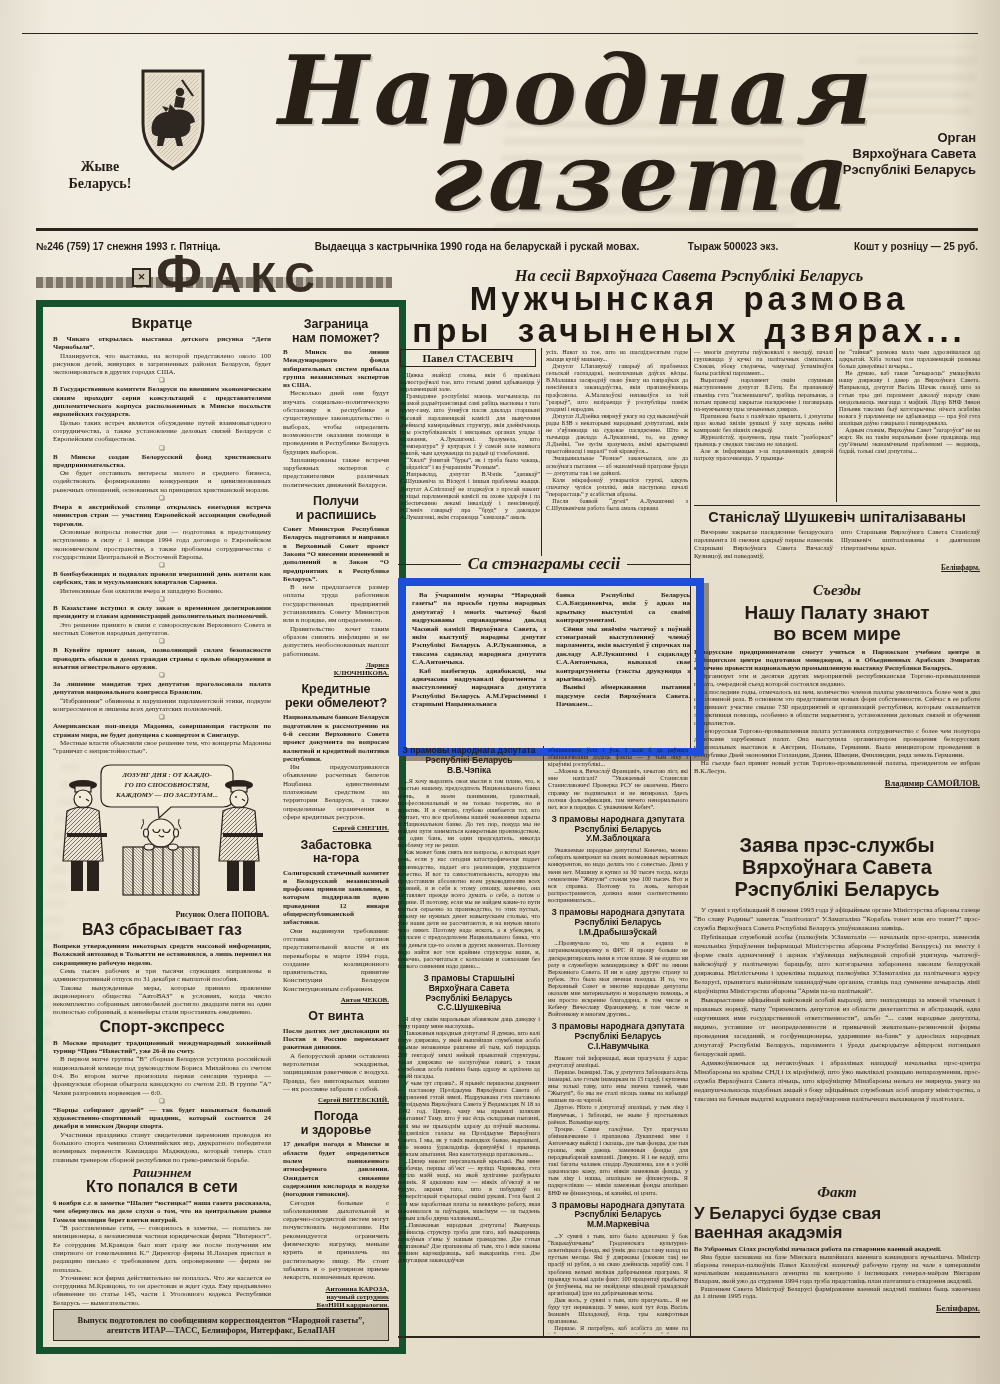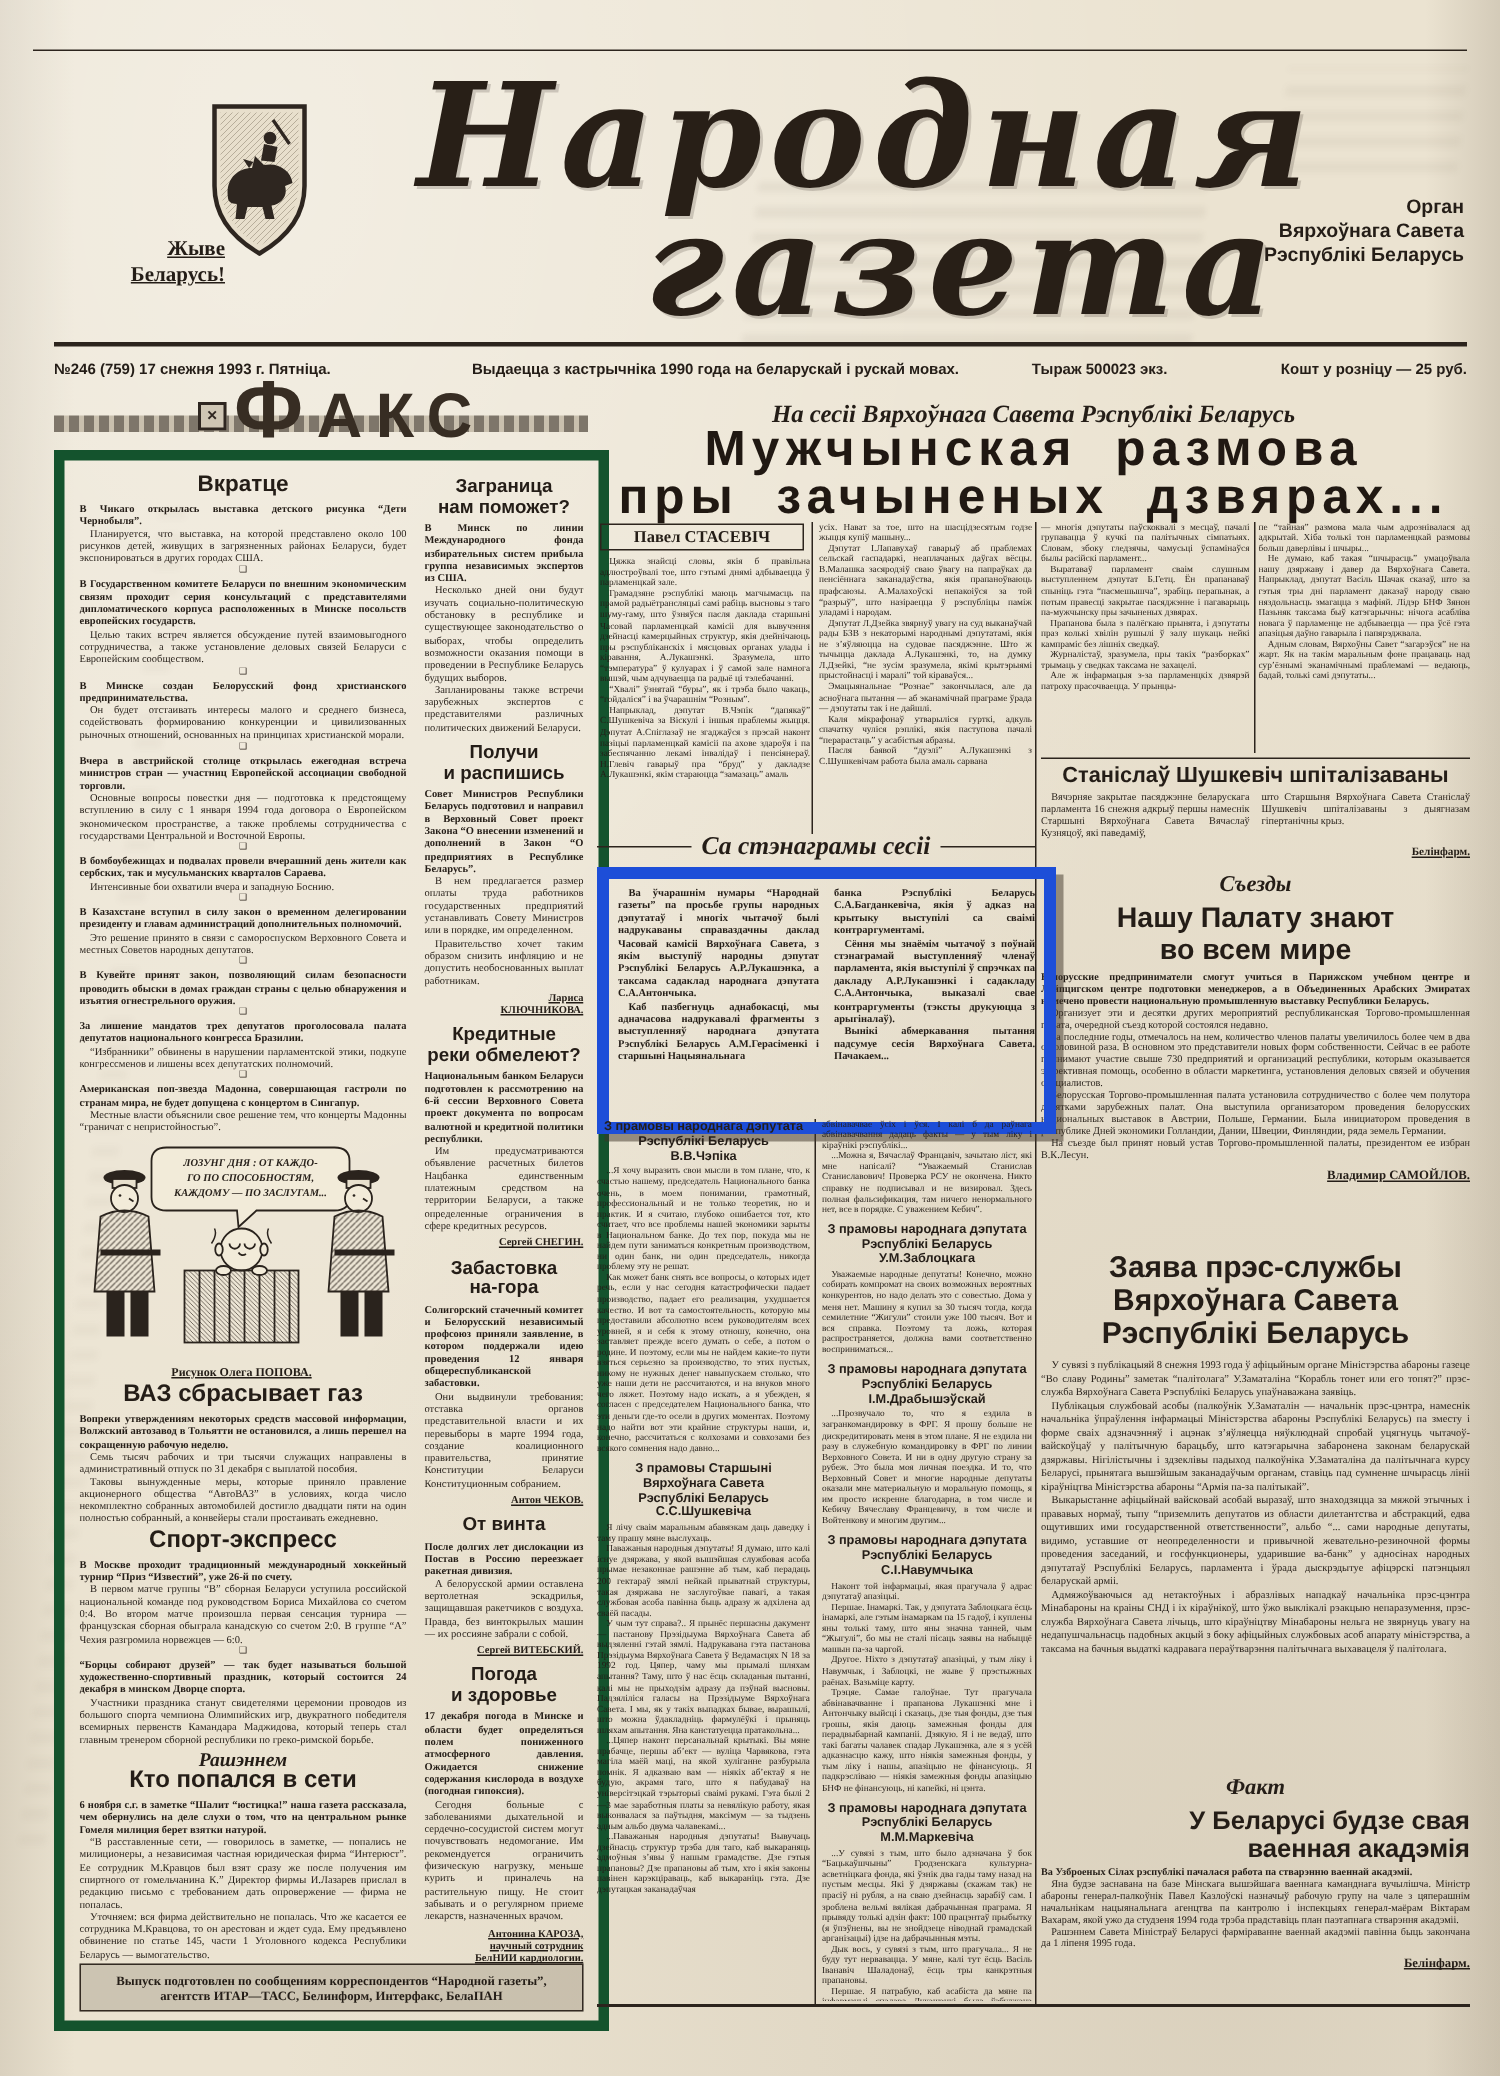--- a/index.html
+++ b/index.html
@@ -41,36 +41,36 @@
   .fax-box{left:36px;top:300px;width:356px;height:1040px;border:7px solid #14532d;}
   .fx-colA{position:absolute;left:10px;top:5px;width:218px;height:1000px;overflow:hidden;}
   .fx-colB{position:absolute;left:240px;top:5px;width:106px;height:1000px;overflow:hidden;}
   .fx-h1{font:bold 15px/17px "Liberation Sans","DejaVu Sans",sans-serif;text-align:center;margin:2px 0 4px;}
   .fx-h2{font:bold 16px/18px "Liberation Sans","DejaVu Sans",sans-serif;text-align:center;margin:1px 0 3px;}
   .fx-h3{font:bold 12.5px/13.5px "Liberation Sans","DejaVu Sans",sans-serif;text-align:center;margin:6px 0 3px;white-space:pre-line;}
   .fx-item p{margin:0;}
   .fx-div{text-align:center;font-size:6px;line-height:9px;color:#2c241d;}
   .fx-kick{font-style:italic;font-weight:bold;font-size:13px;text-align:center;margin-top:5px;}
   .cartoon{margin:4px 0 0;}
-  .cart-cap{text-align:center;font-weight:bold;font-size:8px;margin:1px 2px 2px 0;text-decoration:underline;}
+  .cart-cap{text-align:right;font-weight:bold;font-size:8px;margin:1px 2px 2px 0;}
   .fx-footer{position:absolute;left:10px;right:10px;bottom:6px;height:30px;border:1.5px solid #332a22;
     background:rgba(125,115,98,.28);display:flex;align-items:center;justify-content:center;
     text-align:center;font-weight:bold;font-size:8.5px;line-height:10px;white-space:pre-line;}
   .side-art .sig{font-size:7px;}
   
   .kicker{left:398px;top:266px;width:582px;text-align:center;font-style:italic;font-weight:bold;font-size:16.5px;}
   .headline{left:398px;top:283px;width:582px;text-align:center;font-weight:bold;font-size:33px;line-height:32px;
     letter-spacing:4px;word-spacing:12px;white-space:pre-line;color:#201812;}
   .byline{left:400px;top:349px;width:134px;height:16px;border:1.5px solid #2c241d;
     font-weight:bold;font-size:11px;line-height:16px;text-align:center;}
   .hosp-title{font:bold 14.5px/16px "Liberation Sans","DejaVu Sans",sans-serif;text-align:center;}
   .sz-kick{font-style:italic;font-weight:bold;font-size:15px;text-align:center;}
   .sz-title{font:bold 19px/21px "Liberation Sans","DejaVu Sans",sans-serif;text-align:center;white-space:pre-line;margin:3px 0 4px;}
   .za-title{font:bold 20px/22px "Liberation Sans","DejaVu Sans",sans-serif;text-align:center;white-space:pre-line;}
-  .fk-title{font:bold 17px/19px "Liberation Sans","DejaVu Sans",sans-serif;text-align:right;white-space:pre-line;margin:3px 0 3px;}
+  .fk-title{font:bold 17px/19px "Liberation Sans","DejaVu Sans",sans-serif;text-align:left;white-space:pre-line;margin:3px 0 3px;}
   .sg-head{left:398px;top:554px;width:292px;display:flex;align-items:center;gap:7px;}
   .sg-head::before,.sg-head::after{content:"";flex:1;border-top:1.5px solid #2c241d;}
   .sg-head span{font-style:italic;font-weight:bold;font-size:17px;}
   .ibox{left:398px;top:578px;width:278px;height:152px;border:8px solid #1d4ed8;box-shadow:5px 5px 0 rgba(62,52,40,.5);
     padding:5px 6px;display:flex;gap:10px;font-weight:bold;font-size:7px;line-height:8.4px;}
   .ibox > div{flex:1;}
   .sp-col{overflow:hidden;}
   .sp-head{font:bold 8.5px/9.8px "Liberation Sans","DejaVu Sans",sans-serif;text-align:center;white-space:pre-line;margin:5px 0 2px;}
   .bleed{position:absolute;pointer-events:none;opacity:.45;filter:blur(2px);
     background:repeating-linear-gradient(0deg, rgba(95,82,64,.16) 0 7px, transparent 7px 17px);transform:skewX(-6deg);}
@@ -79,21 +79,21 @@
 <body>
 
 <div class="page">
 
   <div class="bleed" style="left:500px;top:120px;width:300px;height:110px;"></div>
   <div class="bleed" style="left:60px;top:330px;width:18px;height:900px;opacity:.25;"></div>
   <div class="bleed" style="left:855px;top:45px;width:120px;height:70px;opacity:.35;"></div>
 
   <div class="rule" style="left:22px;top:33px;width:956px;height:1px;"></div>
 
-  <div class="abs slogan ctext" style="text-align:right;text-decoration:underline;">Жыве
+  <div class="abs slogan ctext" style="text-align:center;">Жыве
 Беларусь!</div>
 
   <svg class="abs" style="left:136px;top:66px;" width="74" height="110" viewBox="0 0 74 110">
     <defs>
       <pattern id="hsh" width="4" height="4" patternUnits="userSpaceOnUse">
         <path d="M0 4 L4 0" stroke="#7a6f5e" stroke-width="0.6"></path>
       </pattern>
     </defs>
     <path d="M7 5 H67 V58 C67 82 49 96 37 103 C25 96 7 82 7 58 Z" fill="#e8dfcc" stroke="#2e2620" stroke-width="3"></path>
     <path d="M11 9 H63 V57 C63 78 48 91 37 98 C26 91 11 78 11 57 Z" fill="url(#hsh)" opacity="0.5"></path>

